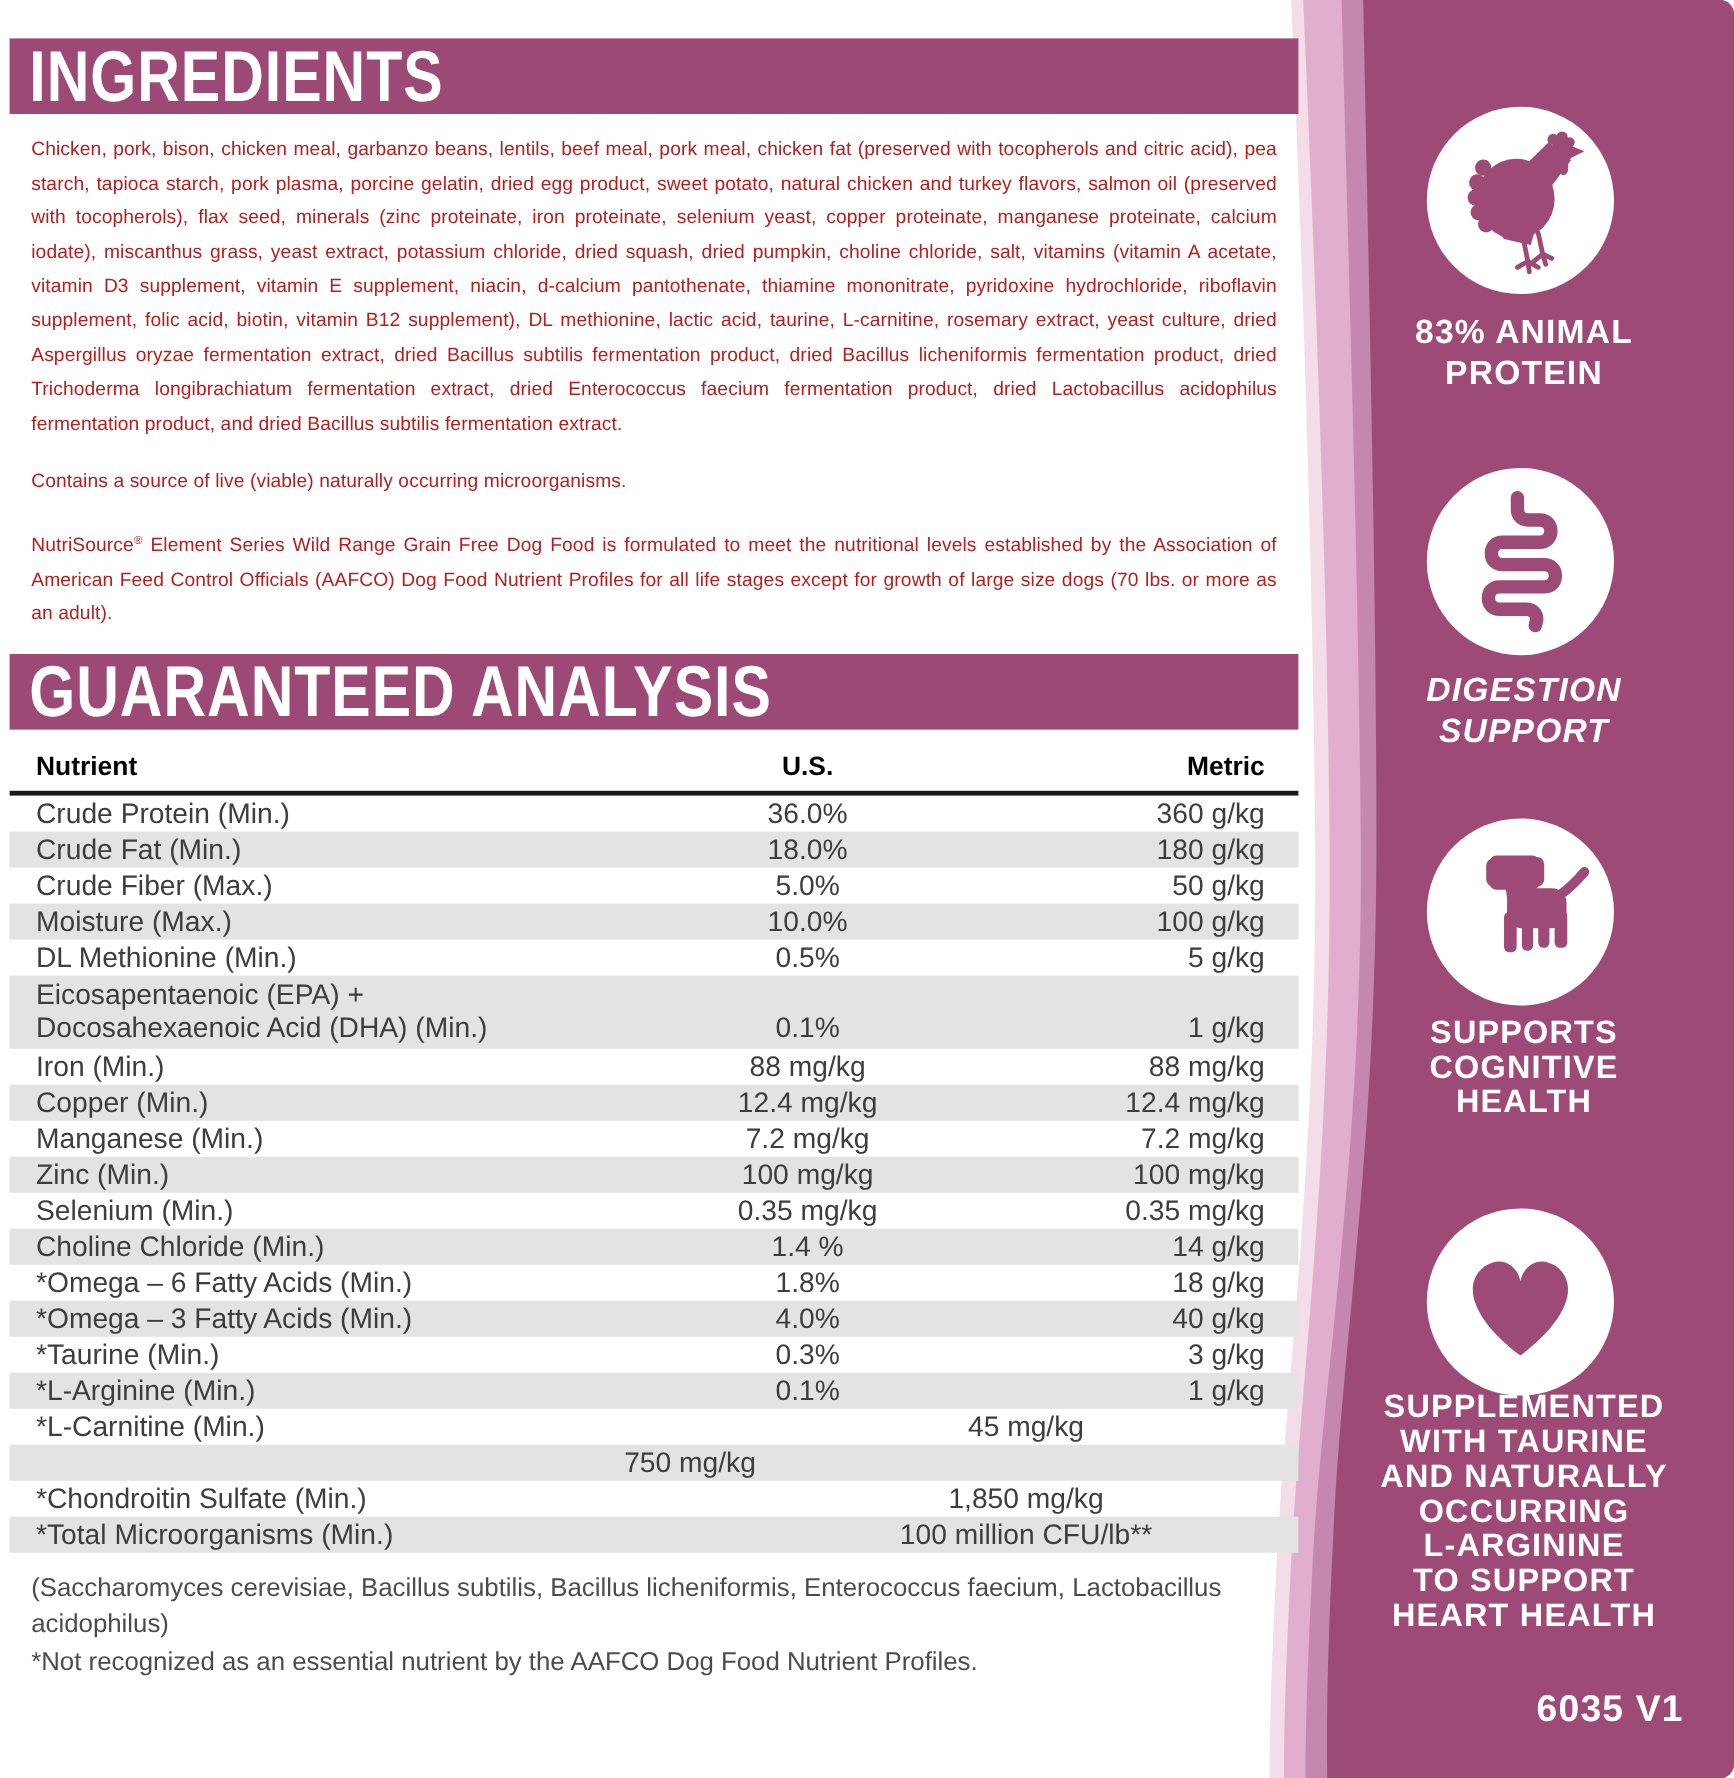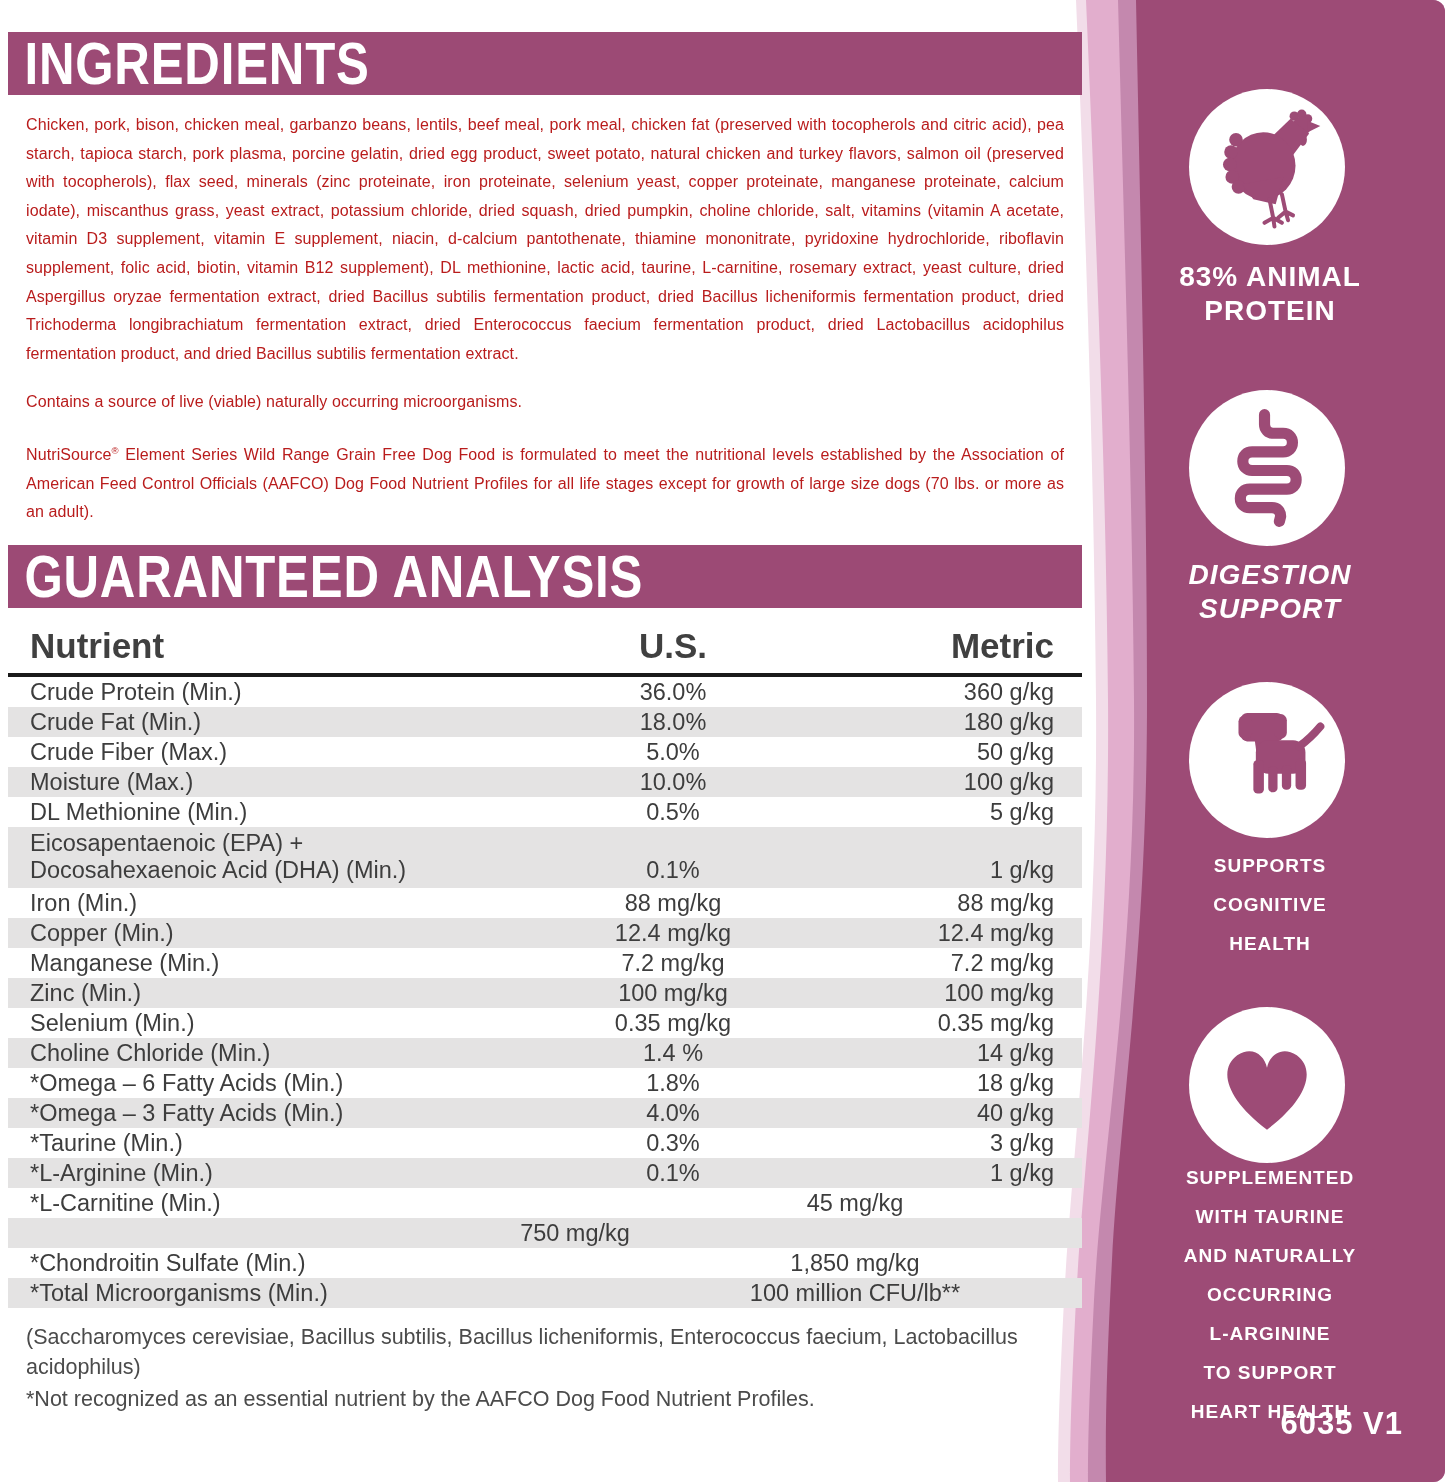--- a/index.html
+++ b/index.html
@@ -10,39 +10,39 @@
   .banner{background:#9c4a75;height:63px;line-height:63px;margin-top:32px;overflow:hidden;}
   .banner .banner-text{display:inline-block;transform:scaleX(.82);transform-origin:left center;
         color:#ffffff;font-weight:700;font-size:60px;letter-spacing:1px;padding-left:20px;white-space:nowrap;}
   .body-text{color:#b91c1c;font-size:16px;line-height:28.6px;text-align:justify;
         margin:16px 18px 0 18px;letter-spacing:.1px;}
   .body-text.single{text-align:left;}
   .reg{font-size:60%;vertical-align:super;}
   
   .ga-table{margin-top:12px;}
   .t-head{display:flex;padding:6px 0 7px 0;border-bottom:4px solid #1a1a1a;
-        font-weight:700;font-size:35px;color:#404040;}
+        font-weight:700;font-size:22px;color:#000000;}
   .row{display:flex;align-items:center;min-height:30px;font-size:23.5px;color:#3d3d3d;}
   .grid .row:nth-child(even){background:#e4e3e3;}
   .c-nutrient{flex:0 0 560px;padding-left:22px;box-sizing:border-box;}
   .c-us{flex:0 0 210px;text-align:center;}
   .c-metric{flex:1 1 auto;text-align:right;padding-right:28px;}
   .c-merged{flex:1 1 auto;text-align:center;transform:translateX(30px);}
   .row.two-line{align-items:flex-end;padding:3px 0 4px 0;}
   .row.two-line .c-nutrient{white-space:pre-line;line-height:27px;}
   .footnotes{margin:14px 18px 0 18px;color:#4b4b4b;font-size:21.5px;line-height:30px;}
   .footnotes div{margin-top:2px;}
   
   .sidebar-svg{position:absolute;left:0;top:0;}
   .badge-circle{position:absolute;width:156px;height:156px;border-radius:50%;background:#ffffff;
         display:flex;align-items:center;justify-content:center;}
   .badge-circle svg{width:124px;height:124px;}
   .badge-label{position:absolute;width:320px;text-align:center;color:#ffffff;font-weight:700;
         font-size:28px;line-height:34px;letter-spacing:1px;white-space:pre-line;}
-  .badge-label.long{font-size:19px;line-height:39px;}
+  .badge-label.long{font-size:27px;line-height:29px;}
   .sku{position:absolute;right:42px;top:1406px;color:#ffffff;font-weight:700;font-size:31px;letter-spacing:1px;}
 </style>
 </head>
 <body>
 
 <div class="page">
 
   <svg class="sidebar-svg" width="1445" height="1482" viewBox="0 0 1445 1482">
     <path d="M1076,0 C1086,230 1094,480 1096,700 C1098,960 1072,1150 1064,1300 C1060,1380 1058,1430 1058,1482 L1445,1482 L1445,0 Z" fill="#f2dde9"></path>
     <path d="M1086,0 C1096,230 1106,480 1108,700 C1110,960 1084,1150 1076,1300 C1072,1380 1070,1430 1070,1482 L1445,1482 L1445,0 Z" fill="#e2aecd"></path>

